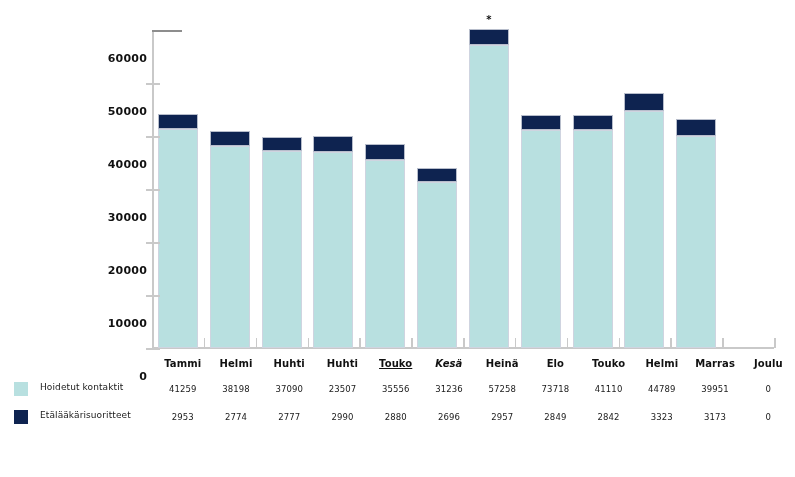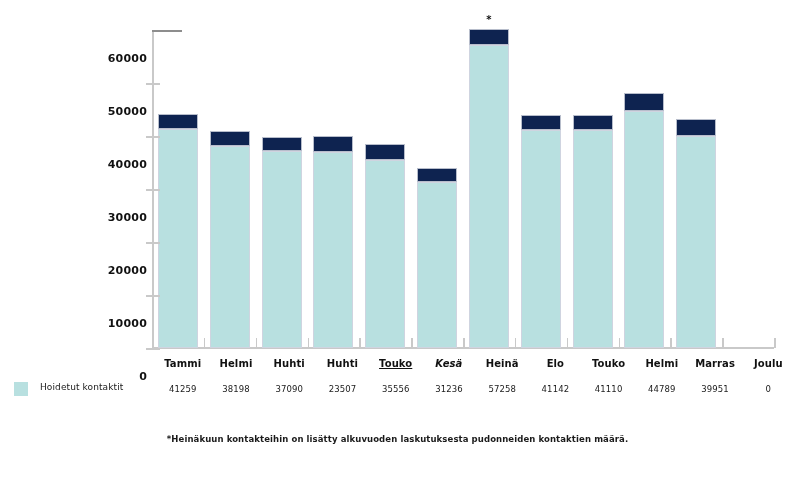--- a/index.html
+++ b/index.html
@@ -299,25 +299,44 @@
                 <span class="legend-label">Hoidetut kontaktit</span>
               </div>
             </td>
             <td class="val-cell" style="width: 51.8333px;">41259</td>
             <td class="val-cell" style="width: 51.8333px;">38198</td>
             <td class="val-cell" style="width: 51.8333px;">37090</td>
             <td class="val-cell" style="width: 51.8333px;">23507</td>
             <td class="val-cell" style="width: 51.8333px;">35556</td>
             <td class="val-cell" style="width: 51.8333px;">31236</td>
             <td class="val-cell" style="width: 51.8333px;">57258</td>
-            <td class="val-cell" style="width: 51.8333px;">41142</td>
+            <td class="val-cell" style="width: 51.8333px;">73718</td>
             <td class="val-cell" style="width: 51.8333px;">41110</td>
             <td class="val-cell" style="width: 51.8333px;">44789</td>
             <td class="val-cell" style="width: 51.8333px;">39951</td>
             <td class="val-cell" style="width: 51.8333px;">0</td>
           </tr>
+          <tr>
+            <td class="legend-cell">
+              <div class="legend-inner">
+                <span class="legend-swatch" style="background: rgb(14, 35, 80);"></span>
+                <span class="legend-label">Etälääkärisuoritteet</span>
+              </div>
+            </td>
+            <td class="val-cell" style="width: 51.8333px;">2953</td>
+            <td class="val-cell" style="width: 51.8333px;">2774</td>
+            <td class="val-cell" style="width: 51.8333px;">2777</td>
+            <td class="val-cell" style="width: 51.8333px;">2990</td>
+            <td class="val-cell" style="width: 51.8333px;">2880</td>
+            <td class="val-cell" style="width: 51.8333px;">2696</td>
+            <td class="val-cell" style="width: 51.8333px;">2957</td>
+            <td class="val-cell" style="width: 51.8333px;">2849</td>
+            <td class="val-cell" style="width: 51.8333px;">2842</td>
+            <td class="val-cell" style="width: 51.8333px;">3323</td>
+            <td class="val-cell" style="width: 51.8333px;">3173</td>
+            <td class="val-cell" style="width: 51.8333px;">0</td>
+          </tr>
         </tbody>
     </table>
   </div>
 
-  <div class="footnote">*Heinäkuun kontakteihin on lisätty alkuvuoden laskutuksesta pudonneiden kontaktien määrä.</div>
 
 </div>
 
 </body></html>

